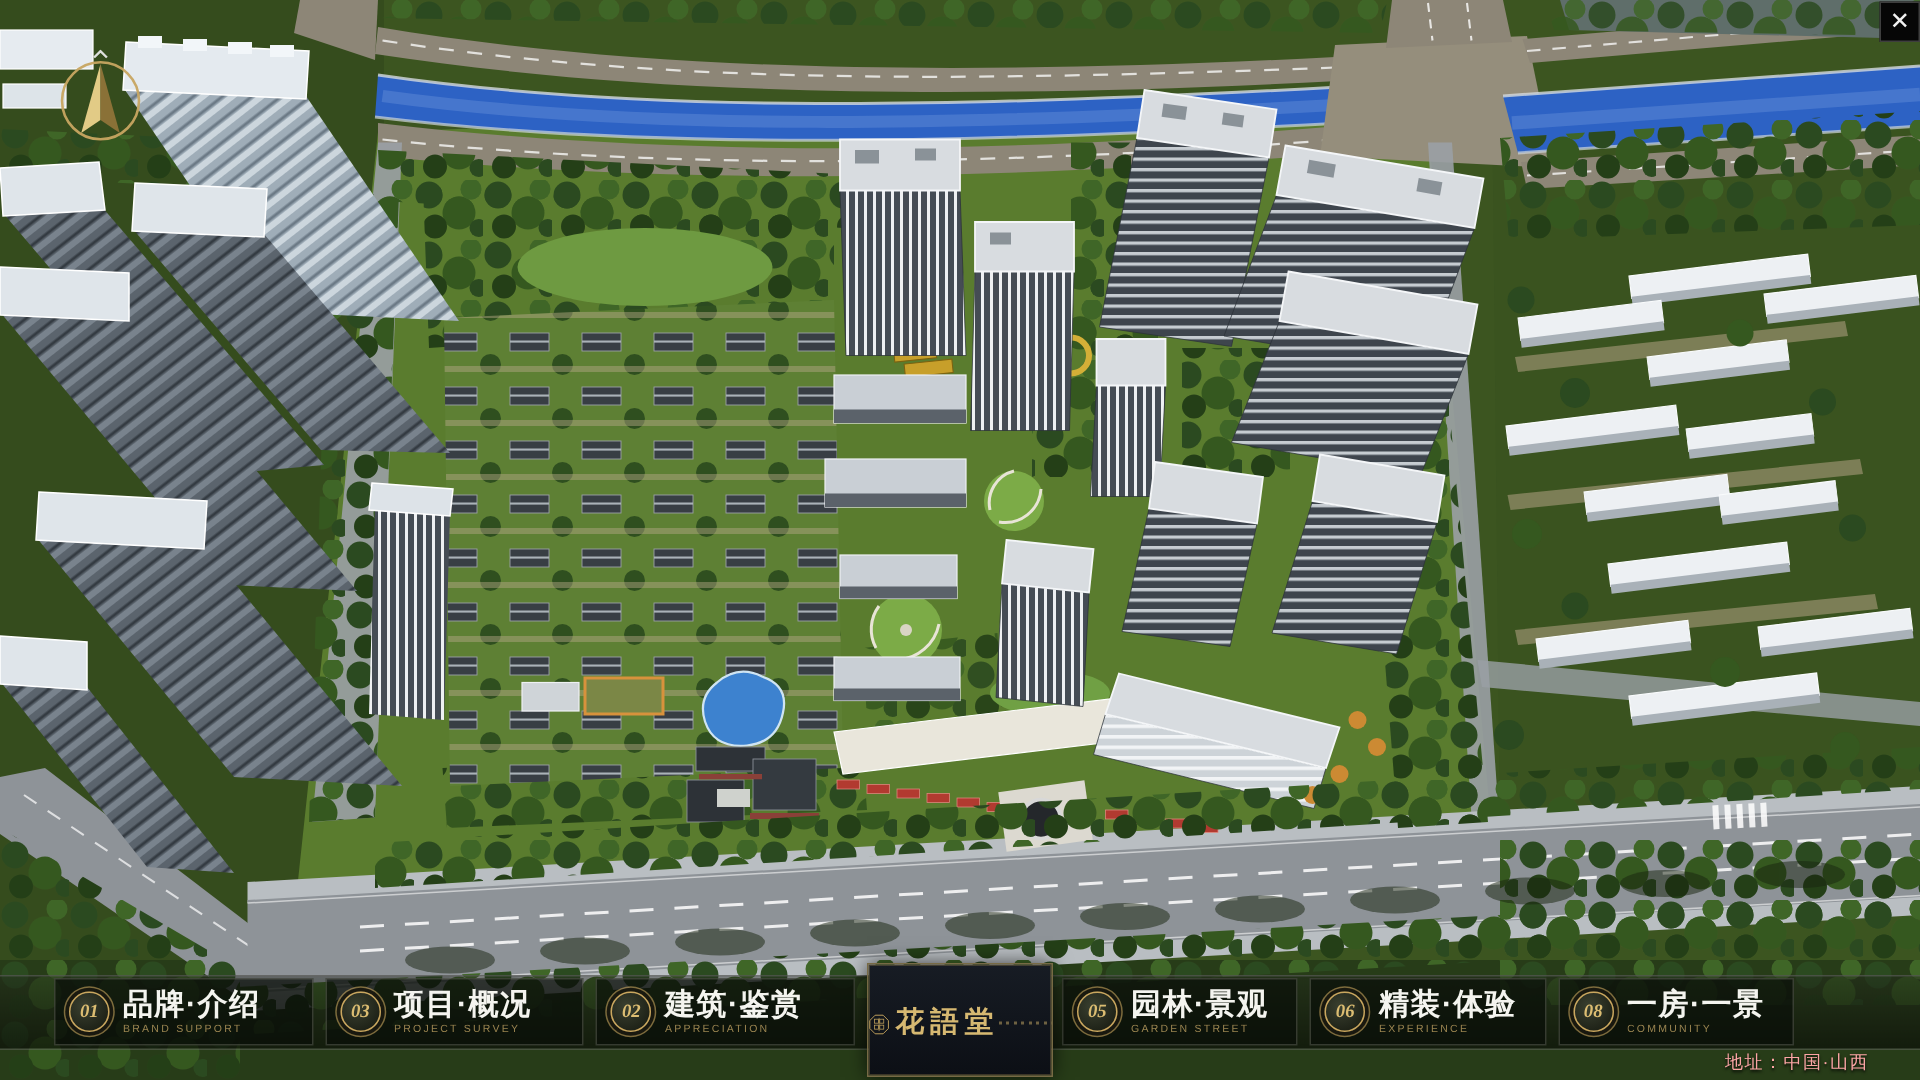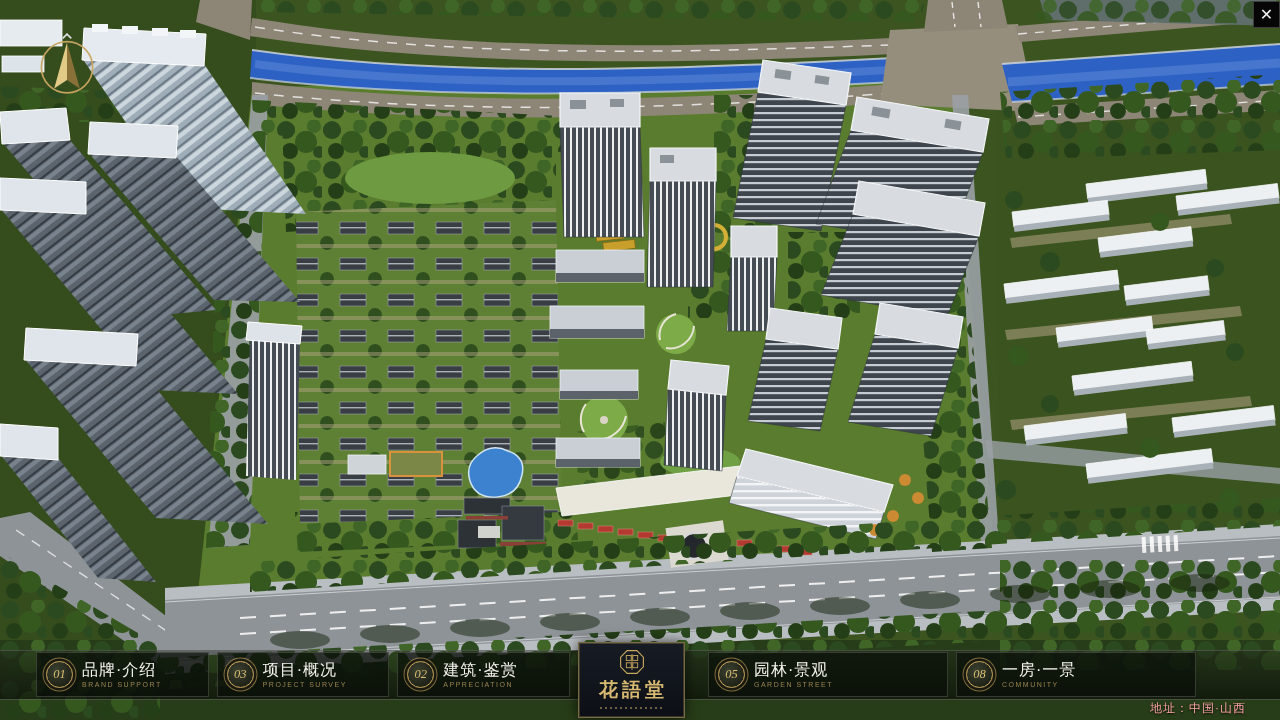--- a/index.html
+++ b/index.html
@@ -17,30 +17,30 @@
     border-top:1px solid rgba(255,255,255,.22);border-bottom:1px solid rgba(255,255,255,.16)}
   .nav-left,.nav-right{position:absolute;top:1px;display:flex;gap:8px}
   .nav-left{left:36px;width:534px}
   .nav-right{left:708px;width:488px}
   .nav-item{flex:1;height:45px;background:rgba(8,12,7,.66);border:1px solid rgba(205,205,185,.22);
     display:flex;align-items:center;padding-left:9px;gap:9px;cursor:pointer;box-sizing:border-box}
   .badge{width:25px;height:25px;border-radius:50%;flex:none;
     border:1px solid #caa75f;box-shadow:0 0 0 2.5px rgba(14,16,10,.9),0 0 0 3.5px rgba(202,167,95,.6);
     background:radial-gradient(circle at 38% 35%,#3a4030,#15180f);
     display:flex;align-items:center;justify-content:center}
-  .badge i{font-family:"Liberation Serif",serif;font-style:italic;font-weight:normal;
+  .badge i{font-family:"Liberation Serif",serif;font-style:italic;font-weight:bold;
     font-size:12.5px;color:#dcbd72;font-style:italic}
   .txt{display:flex;flex-direction:column;line-height:1;min-width:0}
-  .lab{font-size:16px;font-weight:normal;color:#f4f4ef;letter-spacing:1px;white-space:nowrap}
+  .lab{font-size:20px;font-weight:bold;color:#f4f4ef;letter-spacing:1px;white-space:nowrap}
   .sub{font-size:7px;color:#9a8450;letter-spacing:1.5px;margin-top:3px;white-space:nowrap;overflow:hidden}
 
-  .logo-panel{position:absolute;left:578px;bottom:2px;width:107px;height:76px;
+  .logo-panel{position:absolute;left:578px;bottom:2px;width:124px;height:76px;
     background:linear-gradient(180deg,#171c24,#0c0f15);
     border:1px solid #776a45;box-shadow:inset 0 0 0 1px rgba(201,168,95,.25),0 0 12px rgba(0,0,0,.65);
-    display:flex;flex-direction:column;align-items:center;cursor:pointer;box-sizing:border-box}
+    display:flex;flex-direction:row;align-items:center;cursor:pointer;box-sizing:border-box}
   .seal{width:26px;height:26px;margin-top:6px}
   .logo-title{font-family:"Liberation Serif",serif;font-size:19px;font-weight:bold;color:#d6b871;
     letter-spacing:4px;text-indent:4px;margin-top:2px;white-space:nowrap}
   .logo-underline{width:64px;height:2px;margin-top:4px;opacity:.75;
     background:repeating-linear-gradient(90deg,#8d7b4e 0 2px,transparent 2px 5px)}
 
   .address{position:absolute;right:34px;bottom:3px;font-size:12px;color:#fca5a5;
     letter-spacing:1px;text-shadow:0 1px 2px #000}
 </style>
 </head>
@@ -384,20 +384,29 @@
         <span class="badge">
             <i>05</i>
           </span>
         <span class="txt">
             <b class="lab">园林·景观</b>
         <small class="sub">GARDEN STREET</small>
           </span>
       </div>
       <div class="nav-item">
         <span class="badge">
+            <i>06</i>
+          </span>
+        <span class="txt">
+            <b class="lab">精装·体验</b>
+        <small class="sub">EXPERIENCE</small>
+          </span>
+      </div>
+      <div class="nav-item">
+        <span class="badge">
             <i>08</i>
           </span>
         <span class="txt">
             <b class="lab">一房·一景</b>
         <small class="sub">COMMUNITY</small>
           </span>
       </div>
     </div>
   </div>
 

